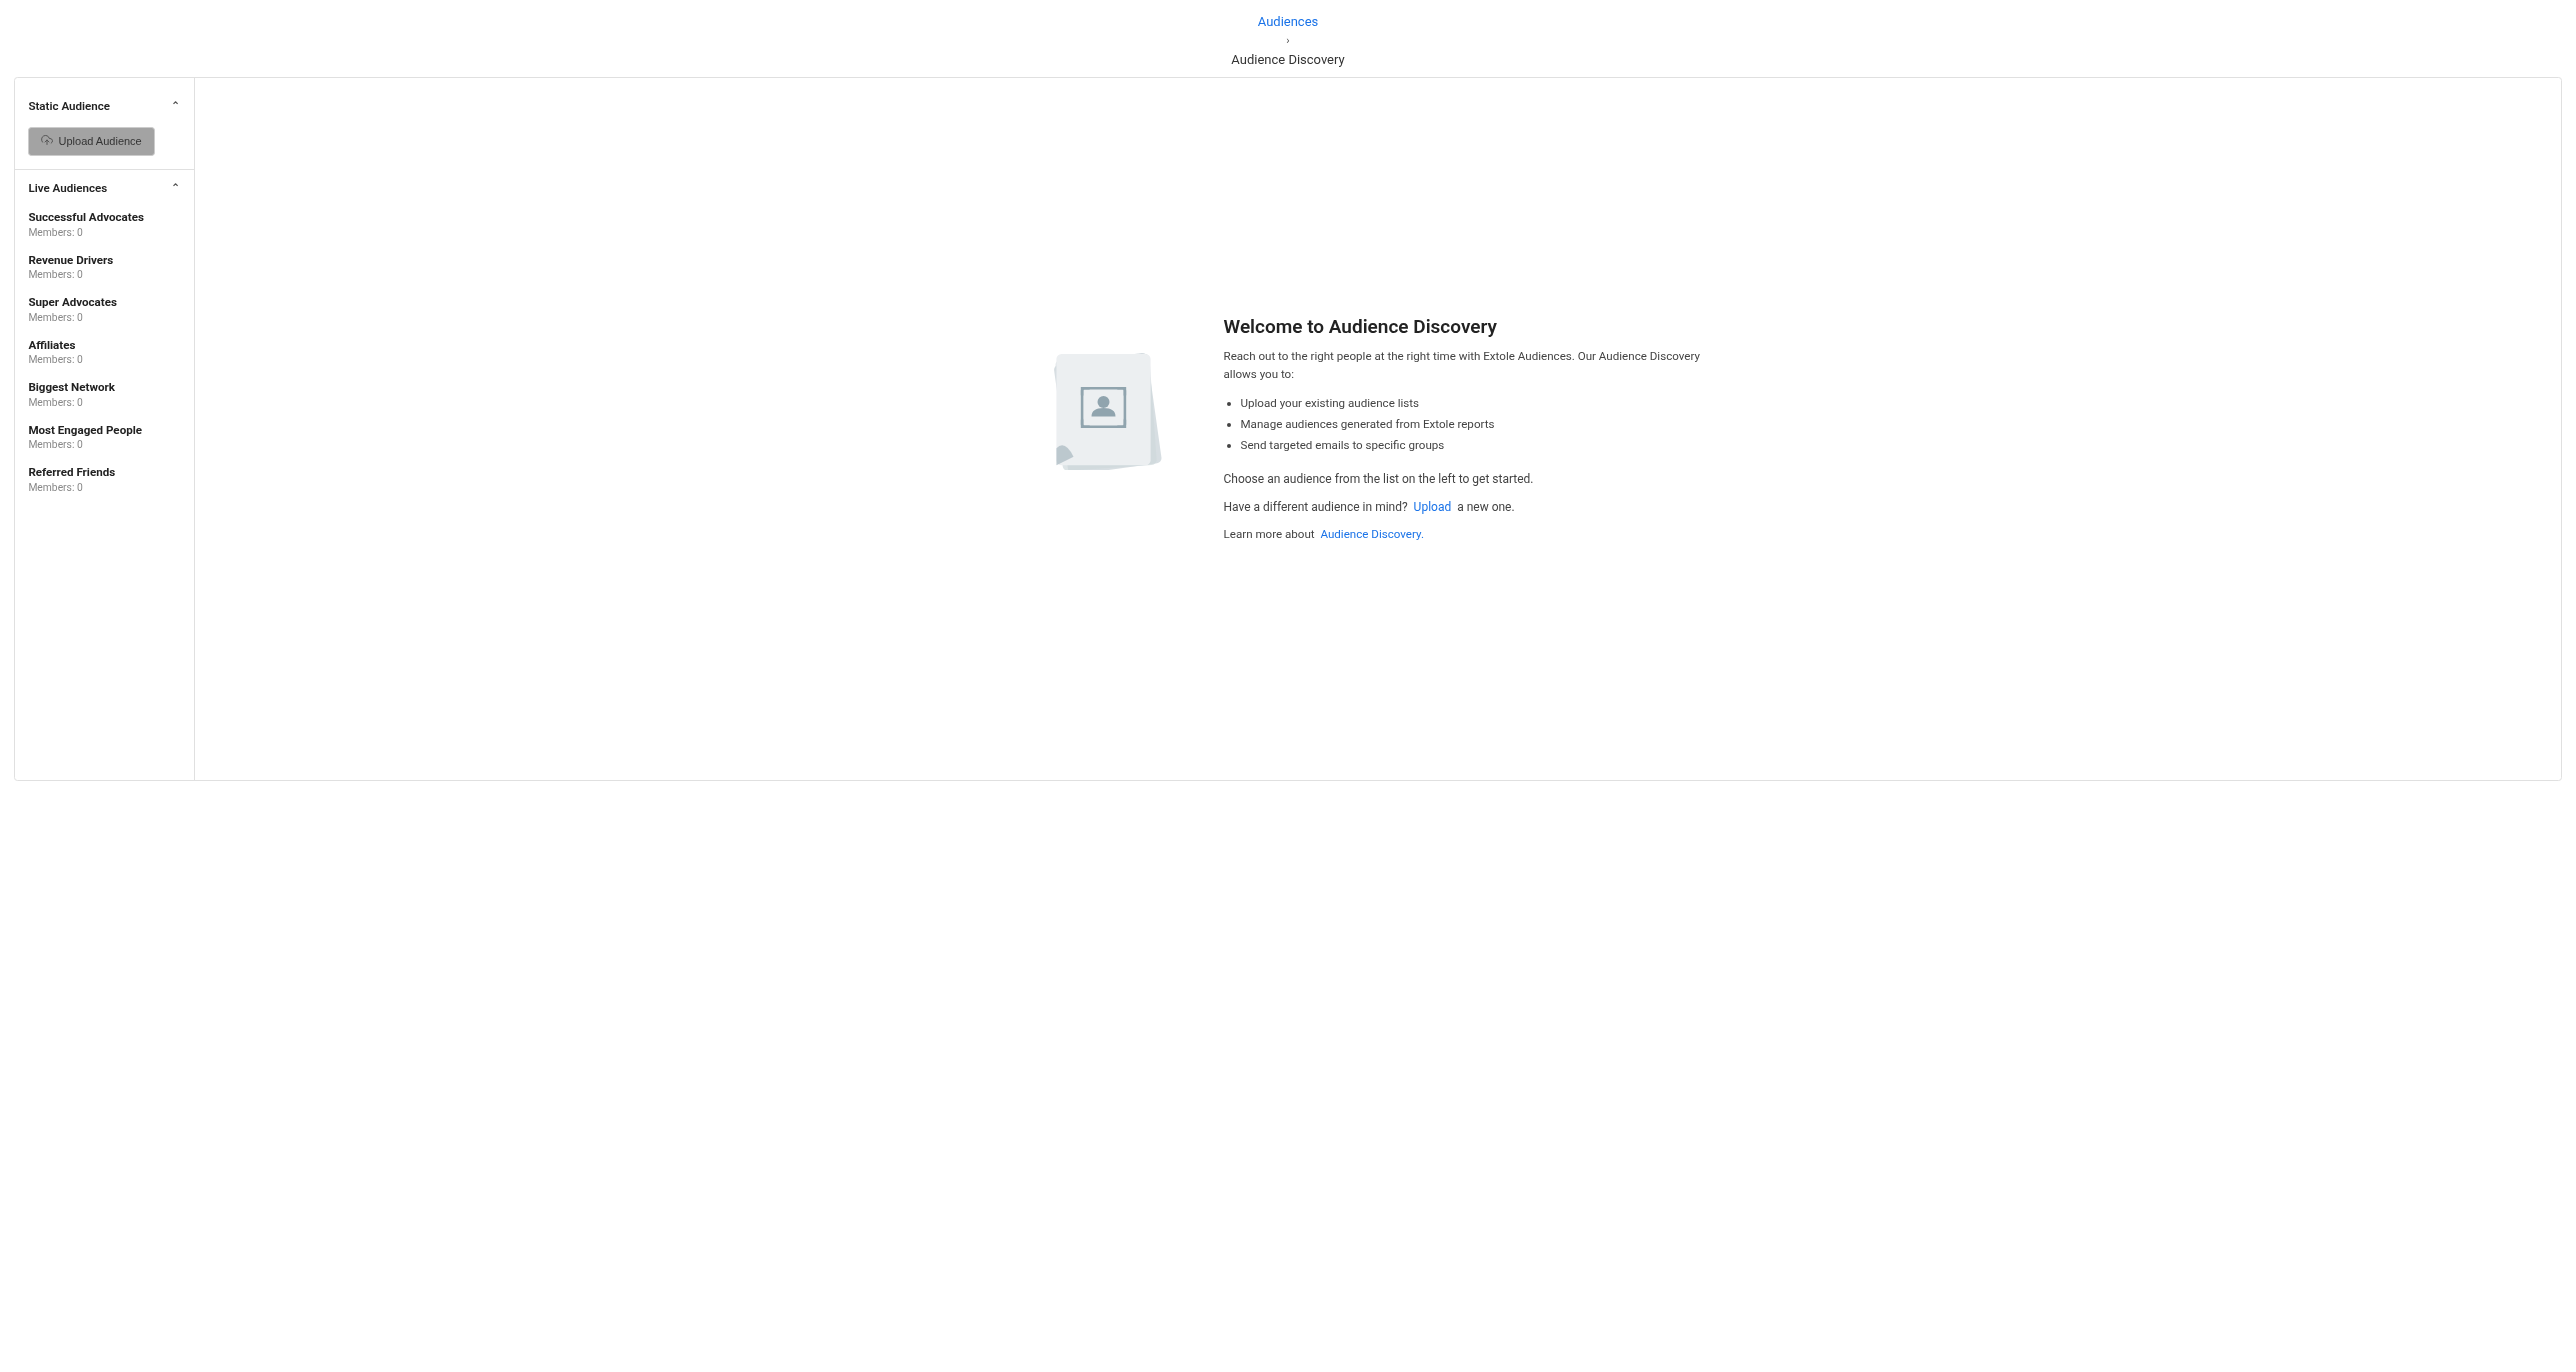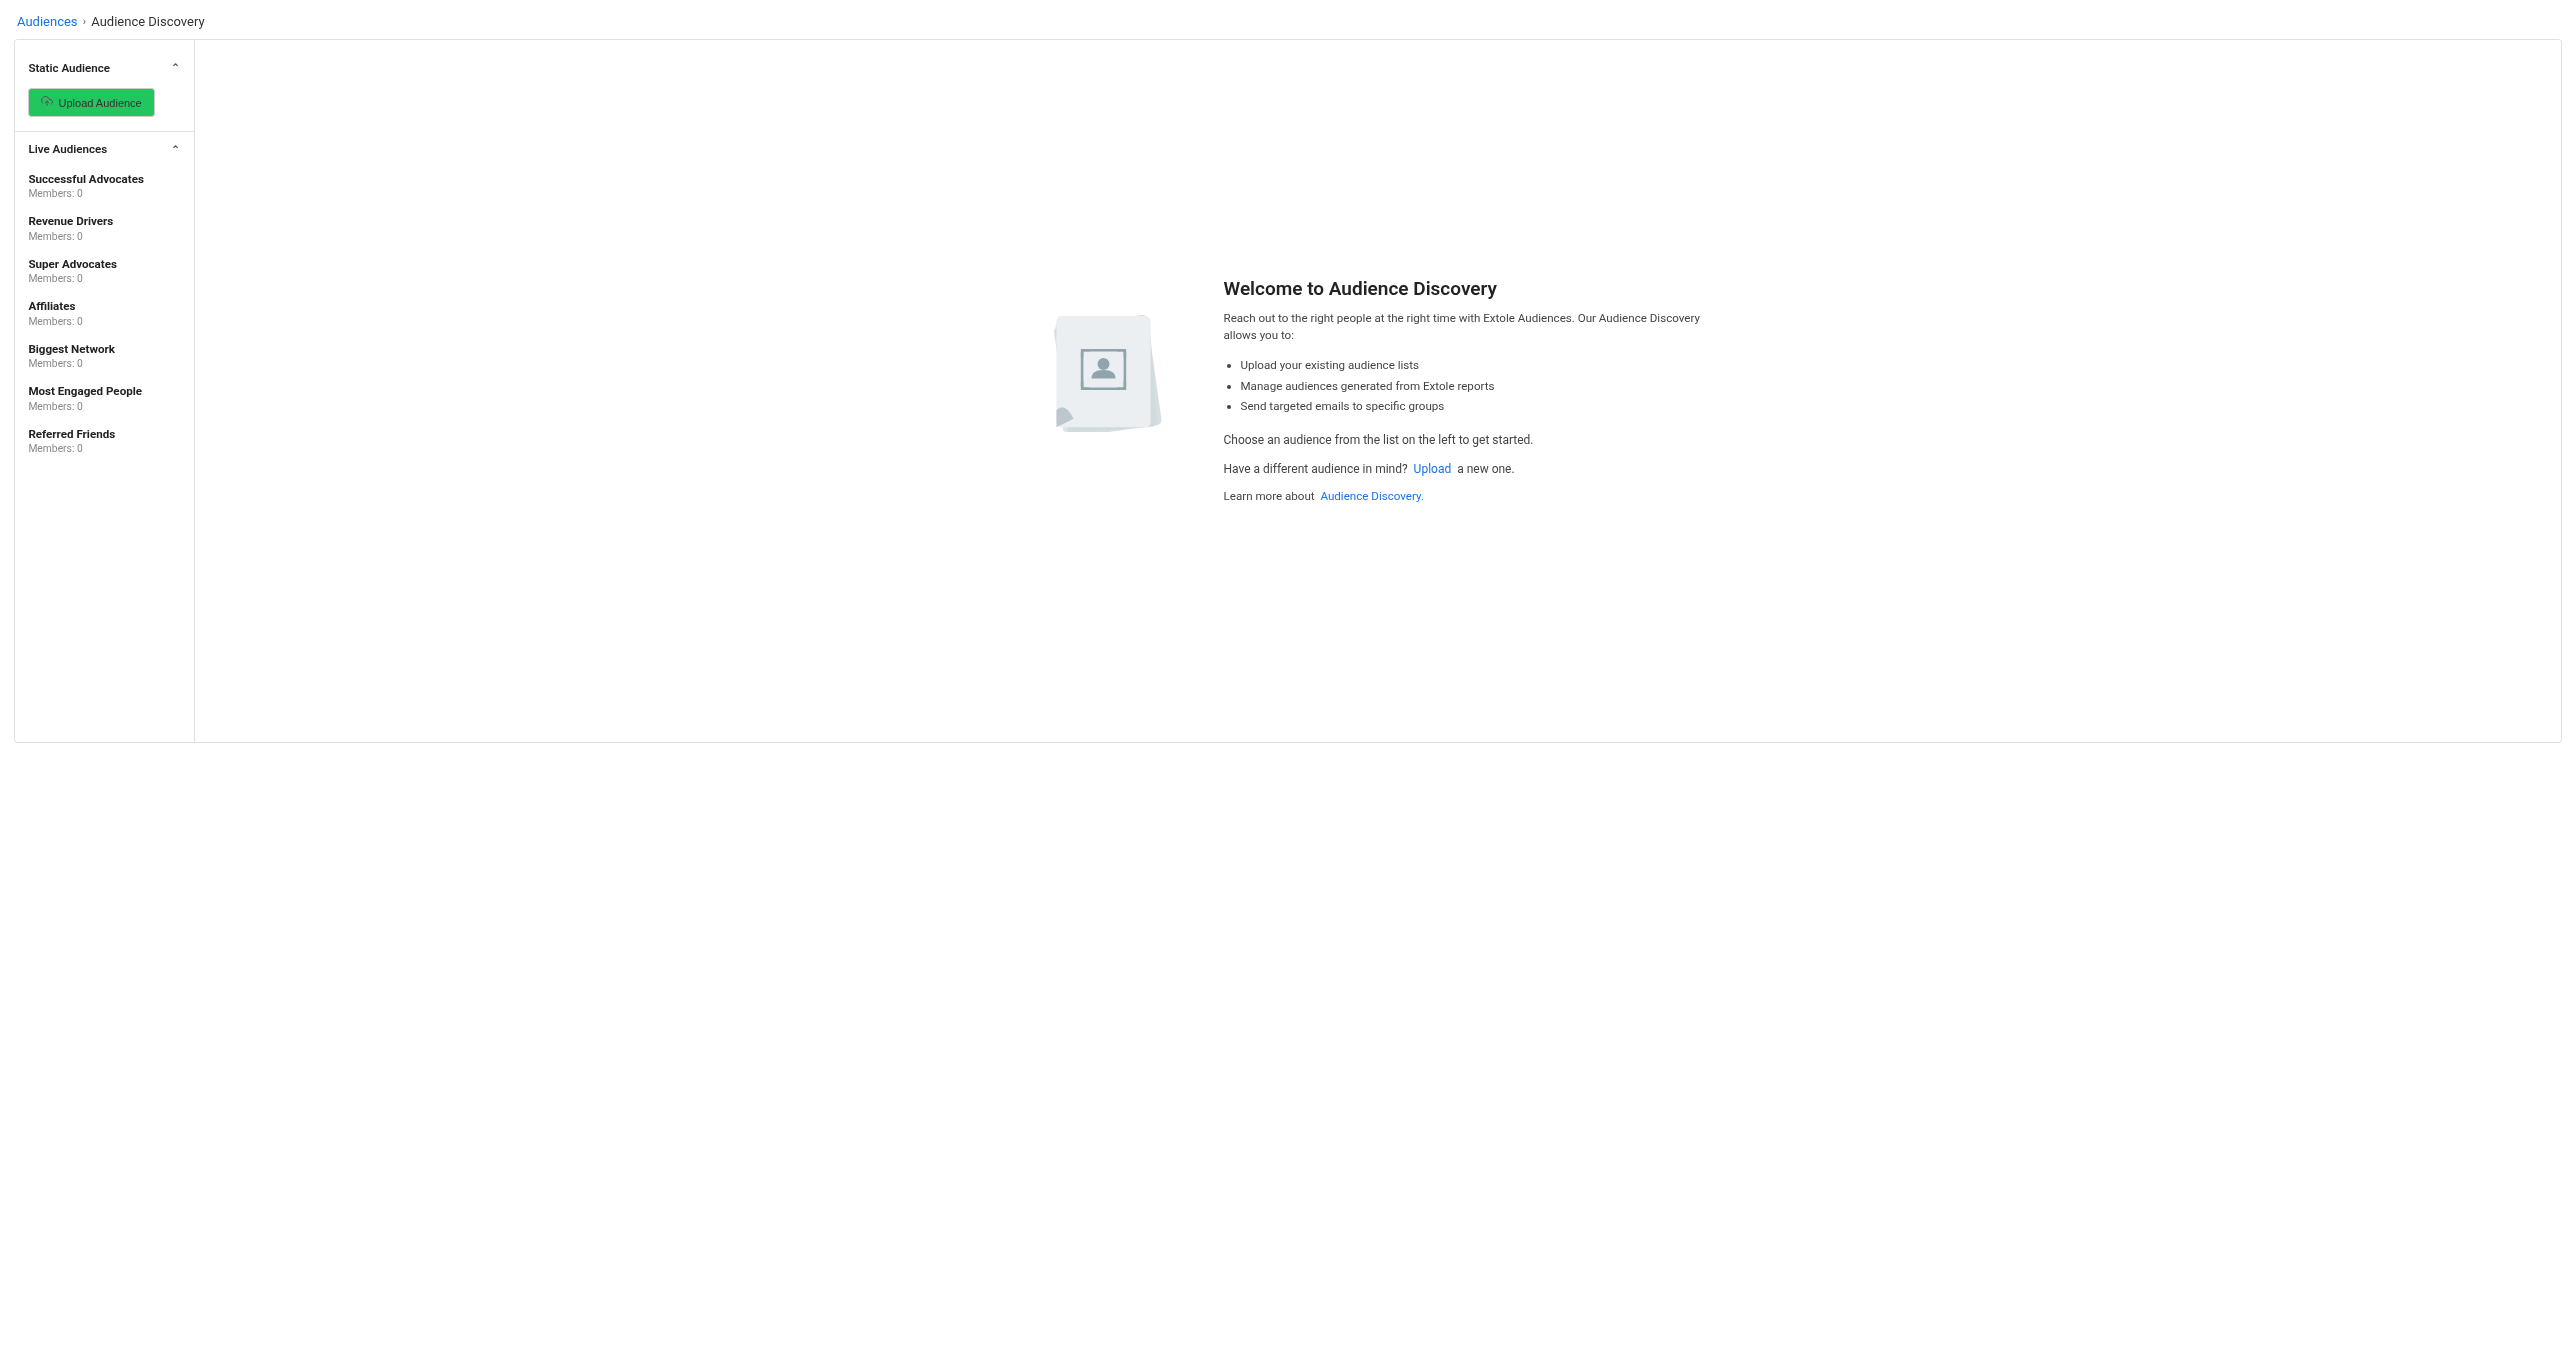--- a/index.html
+++ b/index.html
@@ -8,20 +8,21 @@
       background: #fff;
       color: #333;
       font-size: 12px;
     }
     .breadcrumb-bar {
       padding: 13.7px 17px 10.3px 17px;
       display: flex;
       align-items: center;
       gap: 5.2px;
       font-size: 13px;
+      flex-direction: column;
     }
     .breadcrumb-link {
       color: #1a73e8;
       text-decoration: none;
       cursor: pointer;
     }
     .breadcrumb-separator {
       color: #555;
       font-size: 11px;
     }
@@ -57,21 +58,21 @@
       cursor: pointer;
     }
     .upload-btn {
       display: flex;
       align-items: center;
       gap: 5.2px;
       margin: 6.9px 13.7px 13.7px 13.7px;
       padding: 6px 12px;
       border: 0.9px solid #ccc;
       border-radius: 3.4px;
-      background: #22c55e;
+      background: #a3a3a3;
       color: #333;
       font-size: 11px;
       cursor: pointer;
       white-space: nowrap;
     }
     .upload-icon {
       font-size: 12px;
       color: #555;
     }
     .sidebar-divider {

